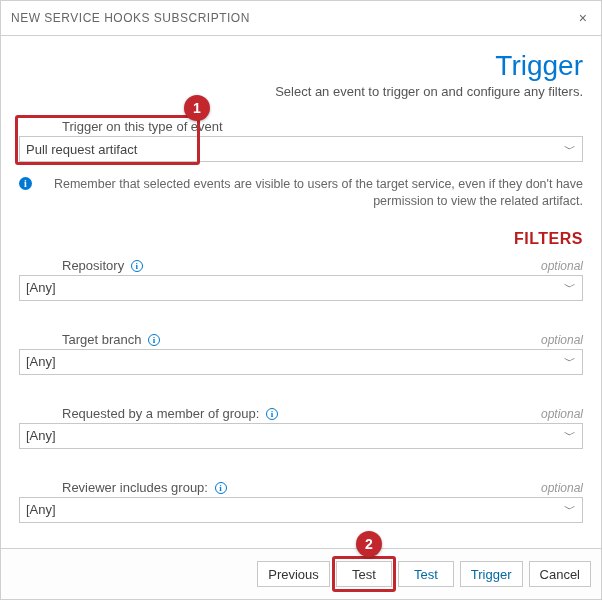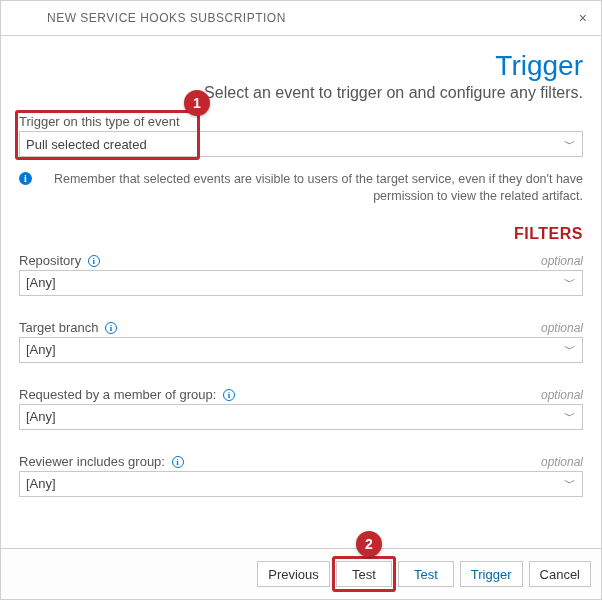--- a/index.html
+++ b/index.html
@@ -28,21 +28,20 @@
     display: flex;
     align-items: center;
     justify-content: space-between;
     border-bottom: 1px solid #cfcfcf;
     padding: 8px 10px;
   }
   .titlebar .title {
     font-size: 12px;
     letter-spacing: 0.5px;
     color: #666;
-    margin-left: 36px;
   }
   .titlebar .close {
     color: #666;
     font-size: 14px;
     line-height: 1;
     cursor: pointer;
     padding: 2px 4px;
   }
   .content {
     padding: 10px 18px 0 18px;
@@ -50,32 +49,33 @@
     overflow: hidden;
     text-align: right;
   }
   .page-title {
     font-size: 28px;
     font-weight: 300;
     color: #0078d4;
     margin: 4px 0 2px 0;
   }
   .subtitle {
-    font-size: 16px;
+    font-size: 13px;
     color: #555;
-    margin-bottom: 12px;
-  }
-  .field-group { margin-bottom: 24px; position: relative; }
+    margin-bottom: 20px;
+  }
+  .field-group { margin-bottom: 31px; position: relative; }
   .field-label-row {
     display: flex;
     justify-content: space-between;
     align-items: baseline;
     font-size: 13px;
     color: #555;
     margin-bottom: 2px;
+    padding-left: 43px;
   }
   .field-label { color: #555; }
   .optional { color: #999; font-style: italic; font-size: 12px; }
   .select {
     width: 100%;
     height: 26px;
     border: 1px solid #c8c8c8;
     background: #fff;
     display: flex;
     align-items: center;
@@ -183,21 +183,21 @@
     <div class="event-highlight-wrap">
       <div class="highlight-box" style="left:-4px; top:-4px; width:185px; height:50px;"></div>
       <div class="callout-badge" style="left:165px; top:-24px;">
           <span>1</span>
         </div>
 
       <div class="field-label-row">
         <span class="field-label">Trigger on this type of event</span>
       </div>
       <div class="select">
-        <span>Pull selected created</span>
+        <span>Pull request artifact</span>
         <span class="chev">﹀</span>
       </div>
     </div>
 
     <div class="note-row">
       <span class="info-icon">i</span>
       <span>Remember that selected events are visible to users of the target service, even if they don't have permission to view the related artifact.</span>
     </div>
 
     <div class="filters-head">FILTERS</div>

